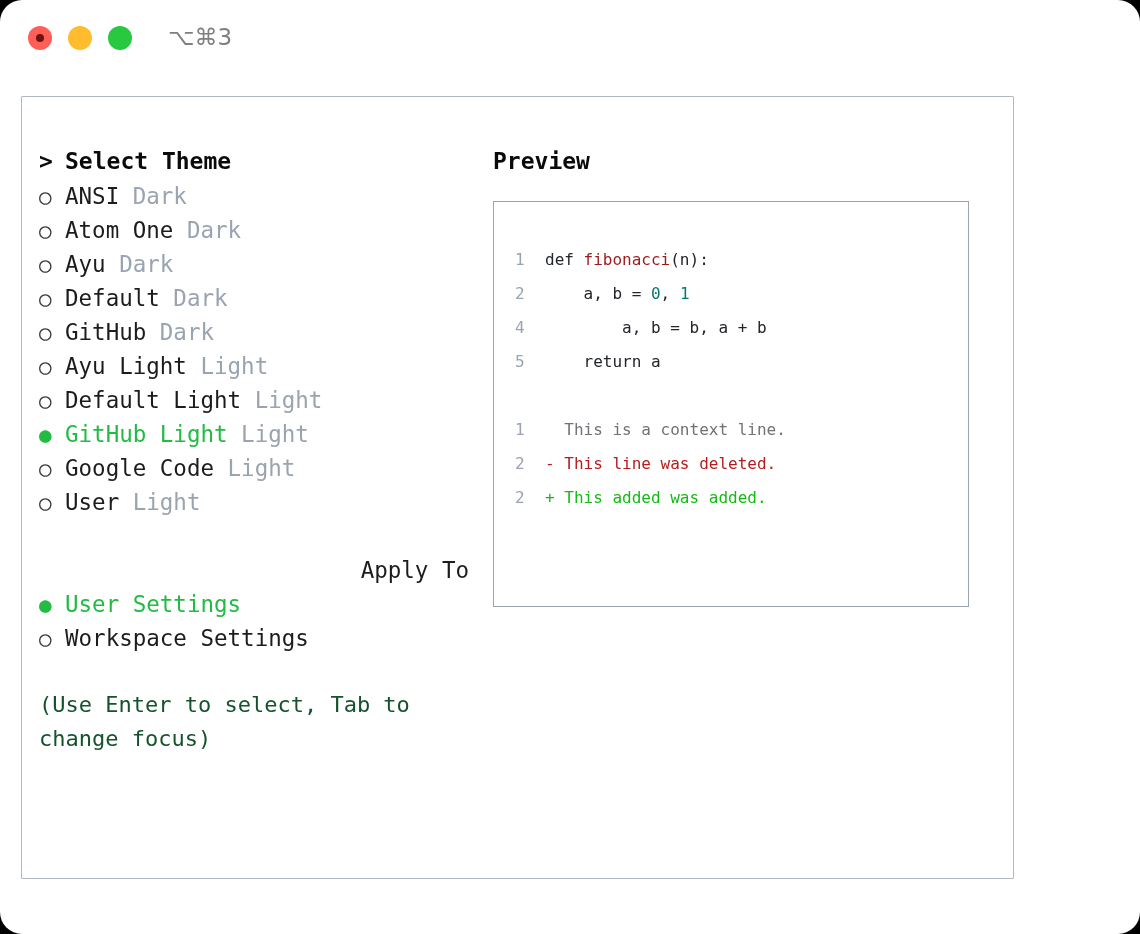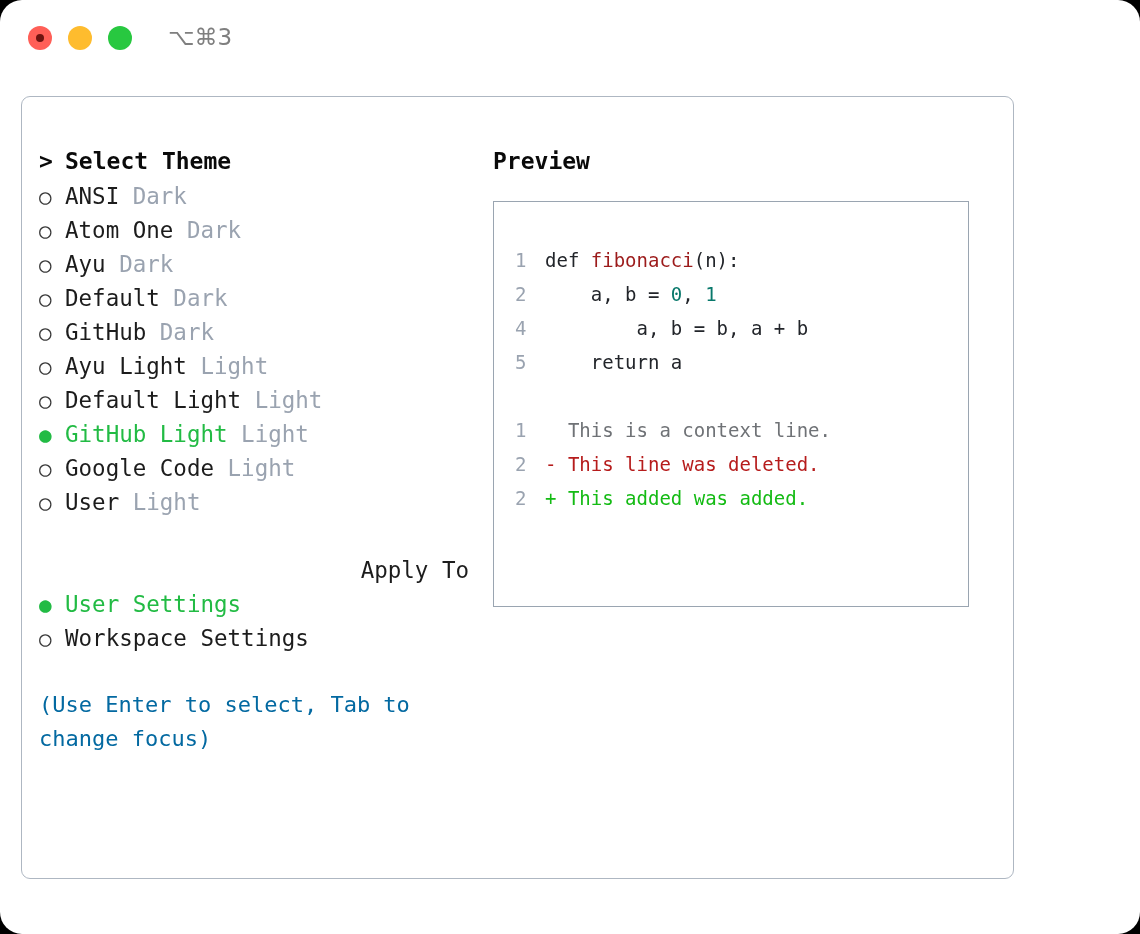--- a/index.html
+++ b/index.html
@@ -61,21 +61,21 @@
   }
 
   
   #panel {
     position: absolute;
     left: 21px;
     top: 96px;
     width: 993px;
     height: 783px;
     border: 1.5px solid #aeb7c2;
-    border-radius: 9px;
+    border-radius: 1px;
     box-sizing: border-box;
     background: #ffffff;
   }
 
   
   #left-col {
     position: absolute;
     left: 17px;
     top: 46px;
     width: 430px;
@@ -118,21 +118,21 @@
     color: #1c1c1c;
     padding-left: 26px;
     white-space: nowrap;
     text-align: right;
   }
 
   #hint {
     margin-top: 33px;
     font-size: 22px;
     line-height: 34px;
-    color: #0369a1;
+    color: #14532d;
     width: 410px;
   }
 
   
   #right-col {
     position: absolute;
     left: 471px;
     top: 46px;
     width: 490px;
   }
@@ -153,21 +153,21 @@
   }
   #code-area {
     position: absolute;
     left: 21px;
     top: 41px;
     right: 6px;
   }
   .code-line {
     height: 34px;
     line-height: 34px;
-    font-size: 19px;
+    font-size: 16px;
     white-space: pre;
     color: #22252a;
   }
   .lineno {
     display: inline-block;
     width: 30px;
     color: #9aa3b0;
   }
   .tok-fn    { color: #9c1b1b; }
   .tok-num   { color: #08786b; }

